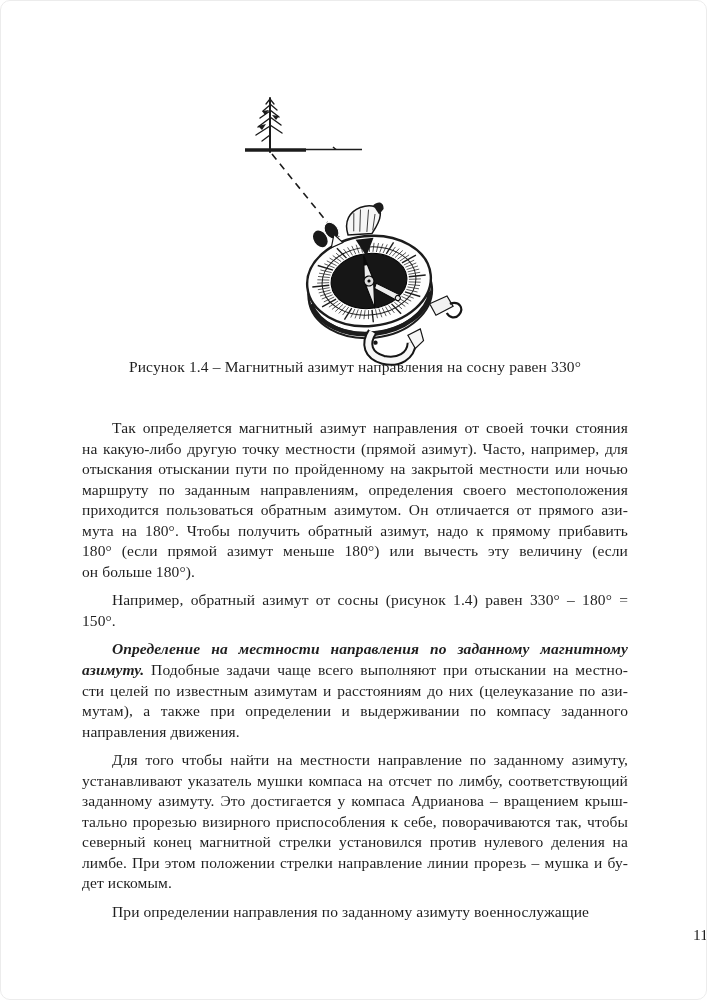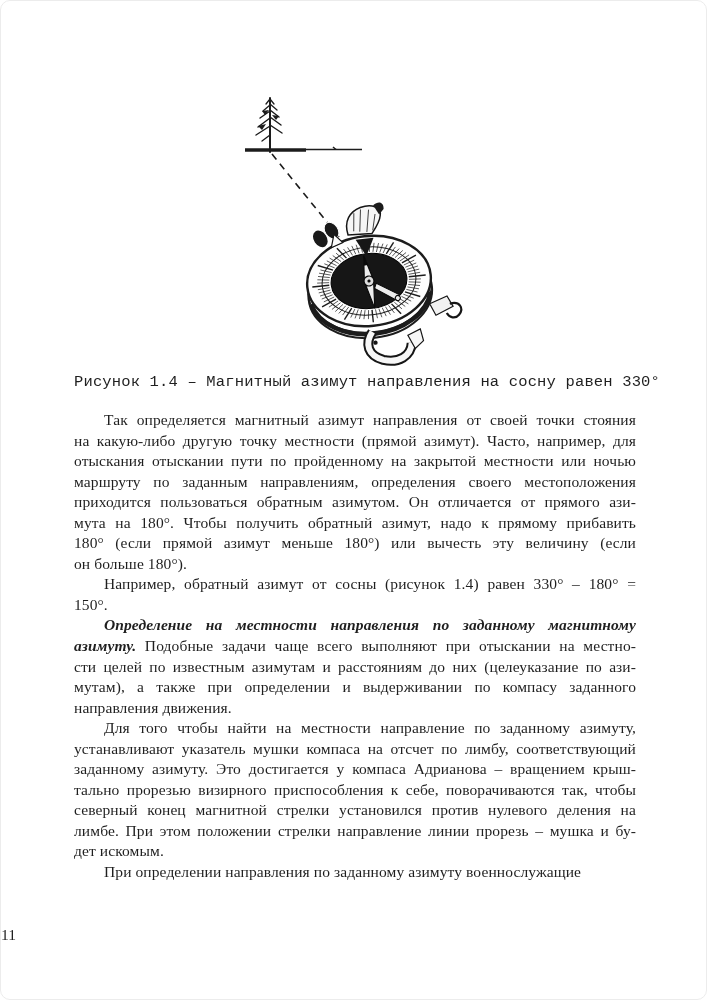--- a/index.html
+++ b/index.html
@@ -3,30 +3,30 @@
 <meta charset="utf-8">
 <style>
   html,body{margin:0;padding:0;background:#ffffff;}
   .page{
     position:relative;width:707px;height:1000px;background:#ffffff;
     font-family:"Liberation Serif",serif;color:#1f1f1f;
     border:1px solid #ececec;border-radius:10px;box-sizing:border-box;overflow:hidden;
   }
   .figure{position:absolute;left:228px;top:83px;}
   .caption{
-    position:absolute;left:73px;top:372px;width:562px;
-    text-align:center;font-size:15.5px;white-space:nowrap;letter-spacing:.15px;font-family:Liberation Mono, monospace;
+    position:absolute;left:73px;top:357px;width:562px;
+    text-align:center;font-size:15.5px;white-space:nowrap;letter-spacing:.15px;
   }
   .bodytext{position:absolute;left:73px;top:409px;width:562px;font-size:15.5px;line-height:20.55px;}
-  .para{margin:0;}
+  .para{margin:8px;}
   .line{white-space:nowrap;text-align:justify;text-align-last:justify;letter-spacing:.1px;}
   .line.first{text-indent:30px;}
   .line.last{text-align-last:left;}
   .lead{font-weight:bold;font-style:italic;}
-  .pagenum{position:absolute;left:0;top:925px;width:707px;text-align:left;font-size:15.5px;}
+  .pagenum{position:absolute;left:0;top:925px;width:707px;text-align:right;font-size:15.5px;}
 </style>
 </head>
 <body>
 
 <div class="page">
 
   <svg class="figure" width="250" height="300" viewBox="0 0 250 300" xmlns="http://www.w3.org/2000/svg">
 
     <g stroke="#1c1c1c" stroke-linecap="round" fill="none">
       <path d="M41,68 L41,14" stroke-width="2"></path>

